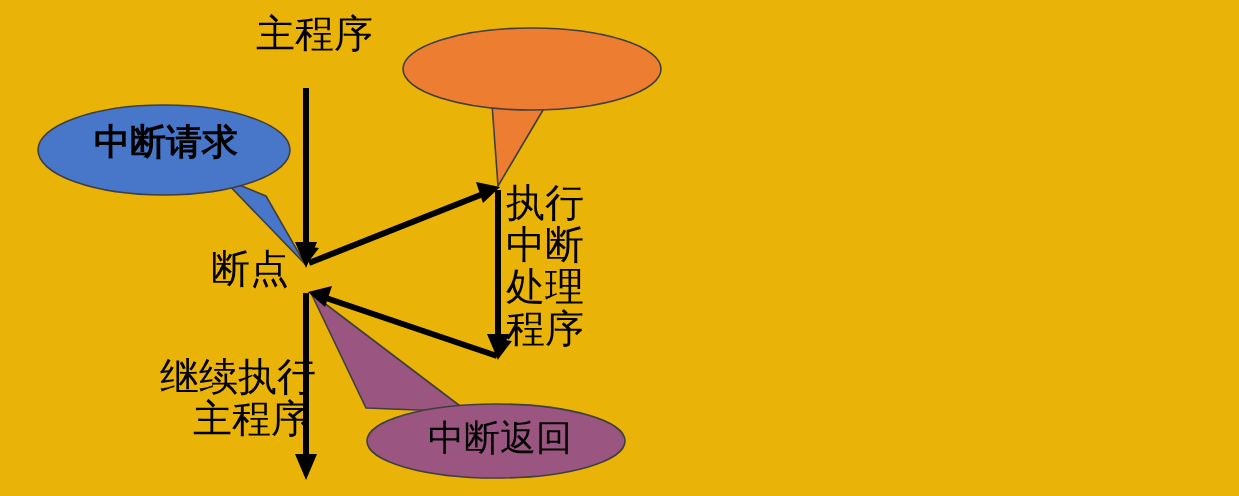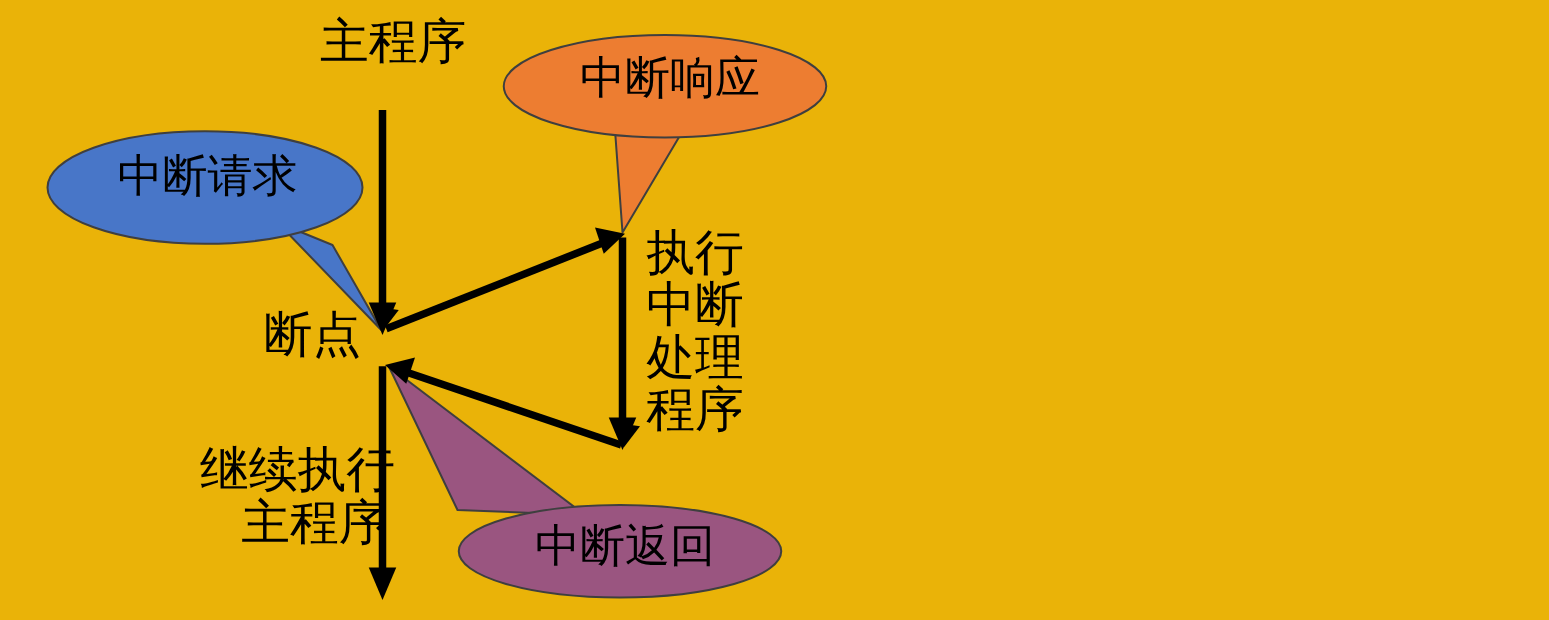--- a/index.html
+++ b/index.html
@@ -57,29 +57,28 @@
     width: 150px;
     line-height: 1.08;
     margin-left: 14px;
   }
   #label-isr-column {
     left: 506px;
     top: 182px;
     font-size: 39px;
     line-height: 1.08;
     width: 100px;
-    text-align: center;
   }
   #label-irq {
     left: 76px;
     top: 124px;
     font-size: 36px;
     width: 180px;
     text-align: center;
-    font-weight: normal;
+    font-weight: bold;
   }
   #label-irq-ack {
     left: 446px;
     top: 45px;
     font-size: 36px;
     width: 180px;
     text-align: center;
   }
   #label-iret {
     left: 410px;
@@ -147,17 +146,16 @@
   <div class="dlabel" id="label-continue">继续执行
 主程序</div>
 
   <div class="dlabel" id="label-isr-column">执行
 中断
 处理
 程序</div>
 
   <div class="dlabel callout-text" id="label-irq">中断请求</div>
 
-  <div class="dlabel callout-text" id="label-irq-ack">中断响应</div>
 
   <div class="dlabel callout-text" id="label-iret">中断返回</div>
 
 </div>
 
 </body></html>

